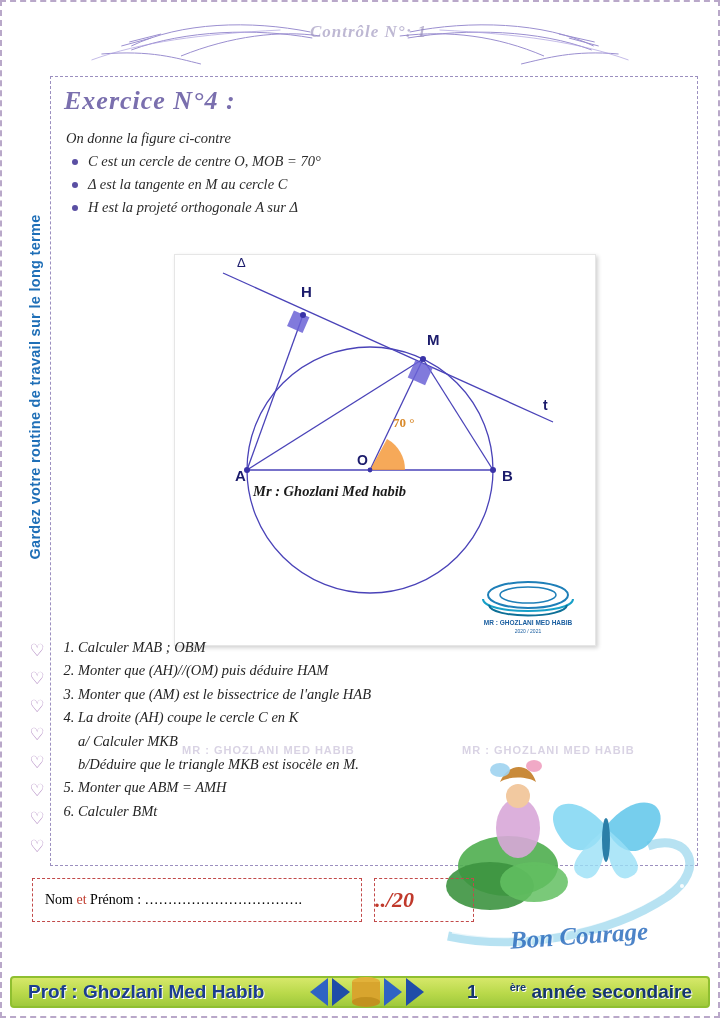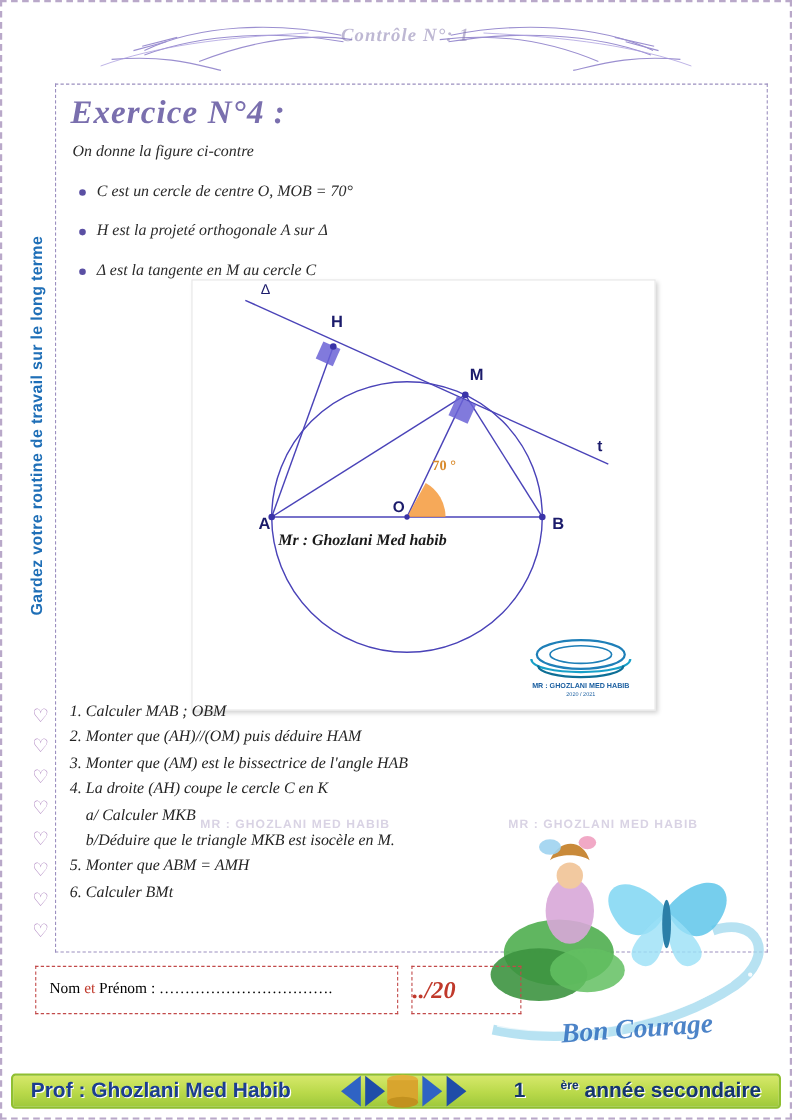--- a/index.html
+++ b/index.html
@@ -43,31 +43,31 @@
   }
   .hearts div{color:#b38cc4;font-size:17px;line-height:1;}
   
   .main-box{
     position:absolute;left:48px;top:74px;width:648px;height:790px;
     border:1.5px dashed #9b8fbf;box-sizing:border-box;
   }
   .ex-title{
     position:absolute;left:62px;top:84px;
     font-family:"Liberation Serif", serif;
-    font-style:italic;font-weight:bold;font-size:30px;
+    font-style:italic;font-weight:bold;font-size:26px;
     color:#7a6fae;letter-spacing:1px;
   }
   .intro{
     position:absolute;left:62px;top:128px;width:560px;
     font-size:14.5px;color:#23324a;font-style:italic;
   }
   .intro .lead{margin:0 0 4px 2px;font-style:italic;color:#2a2a2a;}
   ul.bullets{margin:2px 0 0 24px;padding:0;list-style:none;}
   ul.bullets li{
-    position:relative;margin:19px 0;font-size:14.5px;color:#2b2b2b;
+    position:relative;margin:6px 0;font-size:14.5px;color:#2b2b2b;
     font-style:italic;
   }
   ul.bullets li:before{
     content:"";position:absolute;left:-16px;top:6px;
     width:6px;height:6px;border-radius:50%;background:#5a4fa3;
   }
   
   .figure{
     position:absolute;left:172px;top:252px;width:420px;height:390px;
     background:#fff;
@@ -180,22 +180,22 @@
   </div>
 
   <div class="main-box"></div>
 
   <div class="ex-title">Exercice N°4 :</div>
 
   <div class="intro">
     <p class="lead">On donne la figure ci-contre</p>
     <ul class="bullets">
       <li>C est un cercle de centre O, MOB = 70°</li>
+      <li>Δ  est  la tangente en M  au cercle C</li>
       <li>H  est la projeté orthogonale  A sur Δ</li>
-      <li>Δ  est  la tangente en M  au cercle C</li>
     </ul>
   </div>
 
   <div class="figure">
     <svg width="420" height="390" viewBox="0 0 420 390">
 
       <circle cx="195" cy="215" r="123" fill="none" stroke="#4a43b8" stroke-width="1.3"></circle>
 
       <line x1="72" y1="215" x2="318" y2="215" stroke="#4a43b8" stroke-width="1.3"></line>
 

